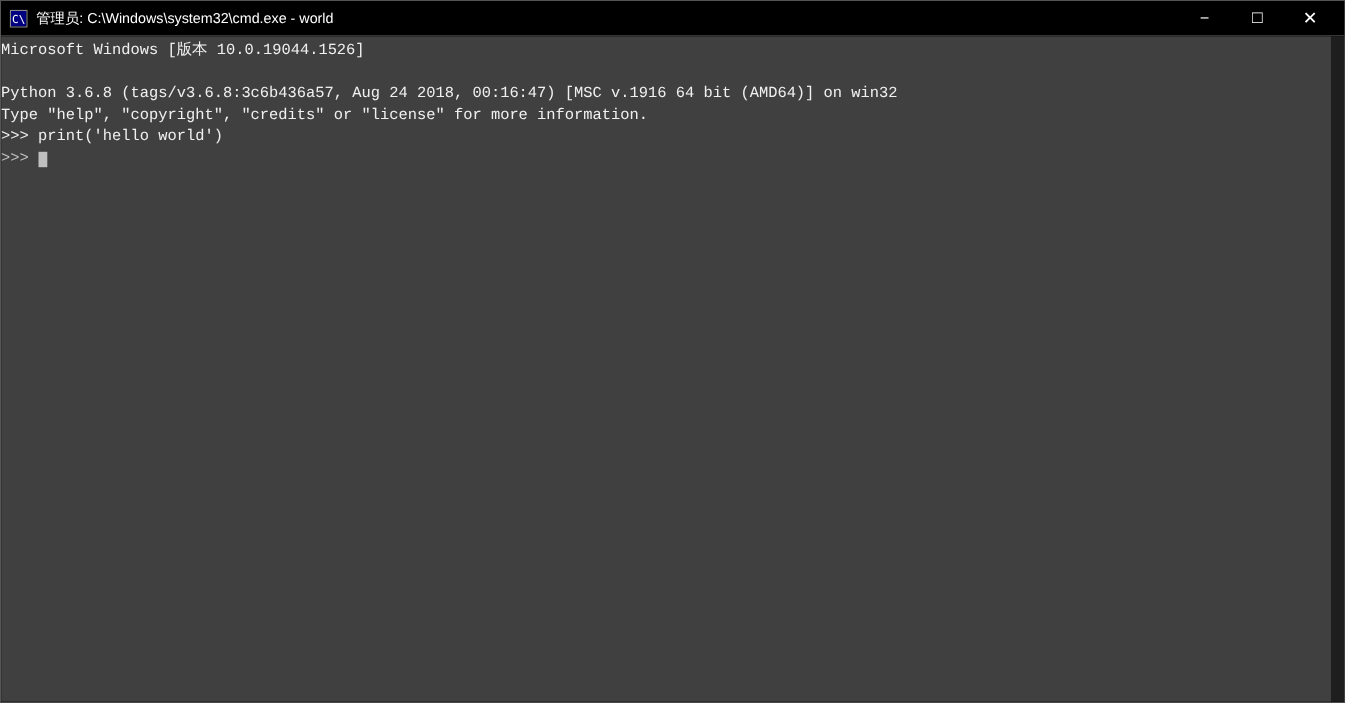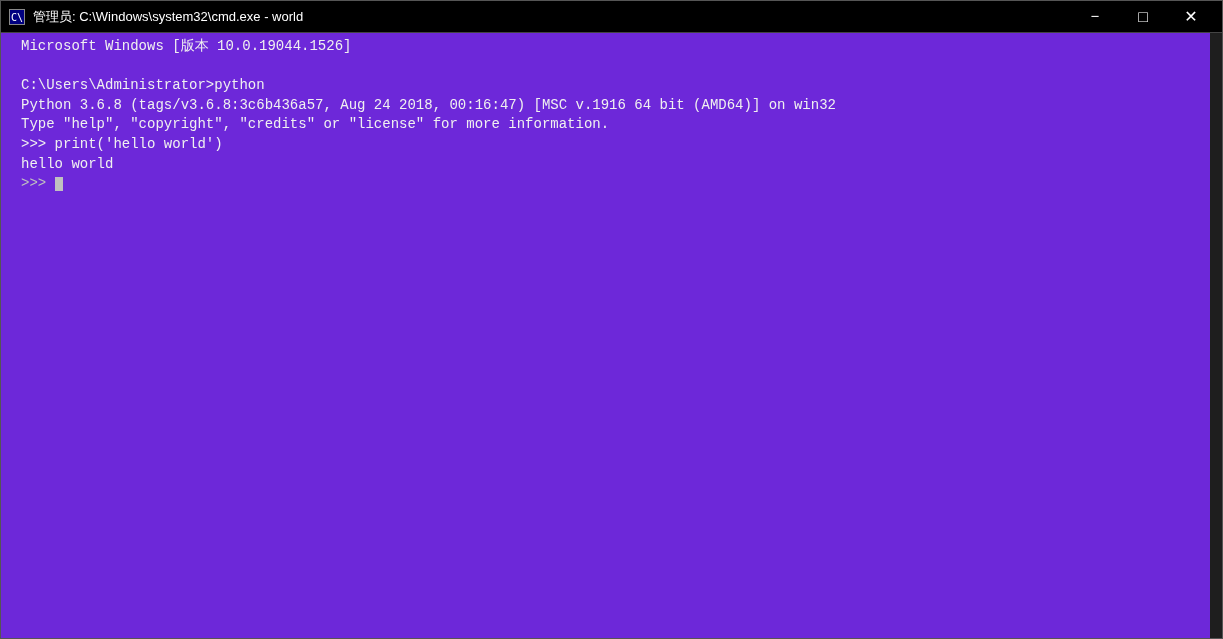--- a/index.html
+++ b/index.html
@@ -81,22 +81,22 @@
     }
 
     .content-area {
       display: flex;
       flex: 1;
       overflow: hidden;
     }
 
     .terminal {
       flex: 1;
-      background: #6d28d9;
-      padding: 4px 20px;
+      background: #404040;
+      padding: 4px 0;
       overflow-y: auto;
       overflow-x: hidden;
     }
 
     .scrollbar {
       width: 12px;
       background: #1e1e1e;
       flex-shrink: 0;
     }
 
@@ -147,22 +147,20 @@
       <button class="ctrl-btn">－</button>
       <button class="ctrl-btn">□</button>
       <button class="ctrl-btn close">✕</button>
     </div>
   </div>
 
   <div class="content-area">
     <div class="terminal">
       <div class="line highlight">Microsoft Windows [版本 10.0.19044.1526]</div>
       <div class="line">&nbsp;</div>
-      <div class="line highlight">C:\Users\Administrator&gt;python</div>
       <div class="line highlight">Python 3.6.8 (tags/v3.6.8:3c6b436a57, Aug 24 2018, 00:16:47) [MSC v.1916 64 bit (AMD64)] on win32</div>
       <div class="line highlight">Type "help", "copyright", "credits" or "license" for more information.</div>
       <div class="line highlight">&gt;&gt;&gt; print('hello world')</div>
-      <div class="line highlight">hello world</div>
       <div class="line prompt">&gt;&gt;&gt; <span class="cursor"></span></div>
     </div>
     <div class="scrollbar"></div>
   </div>
 </div>
 
 </body></html>

